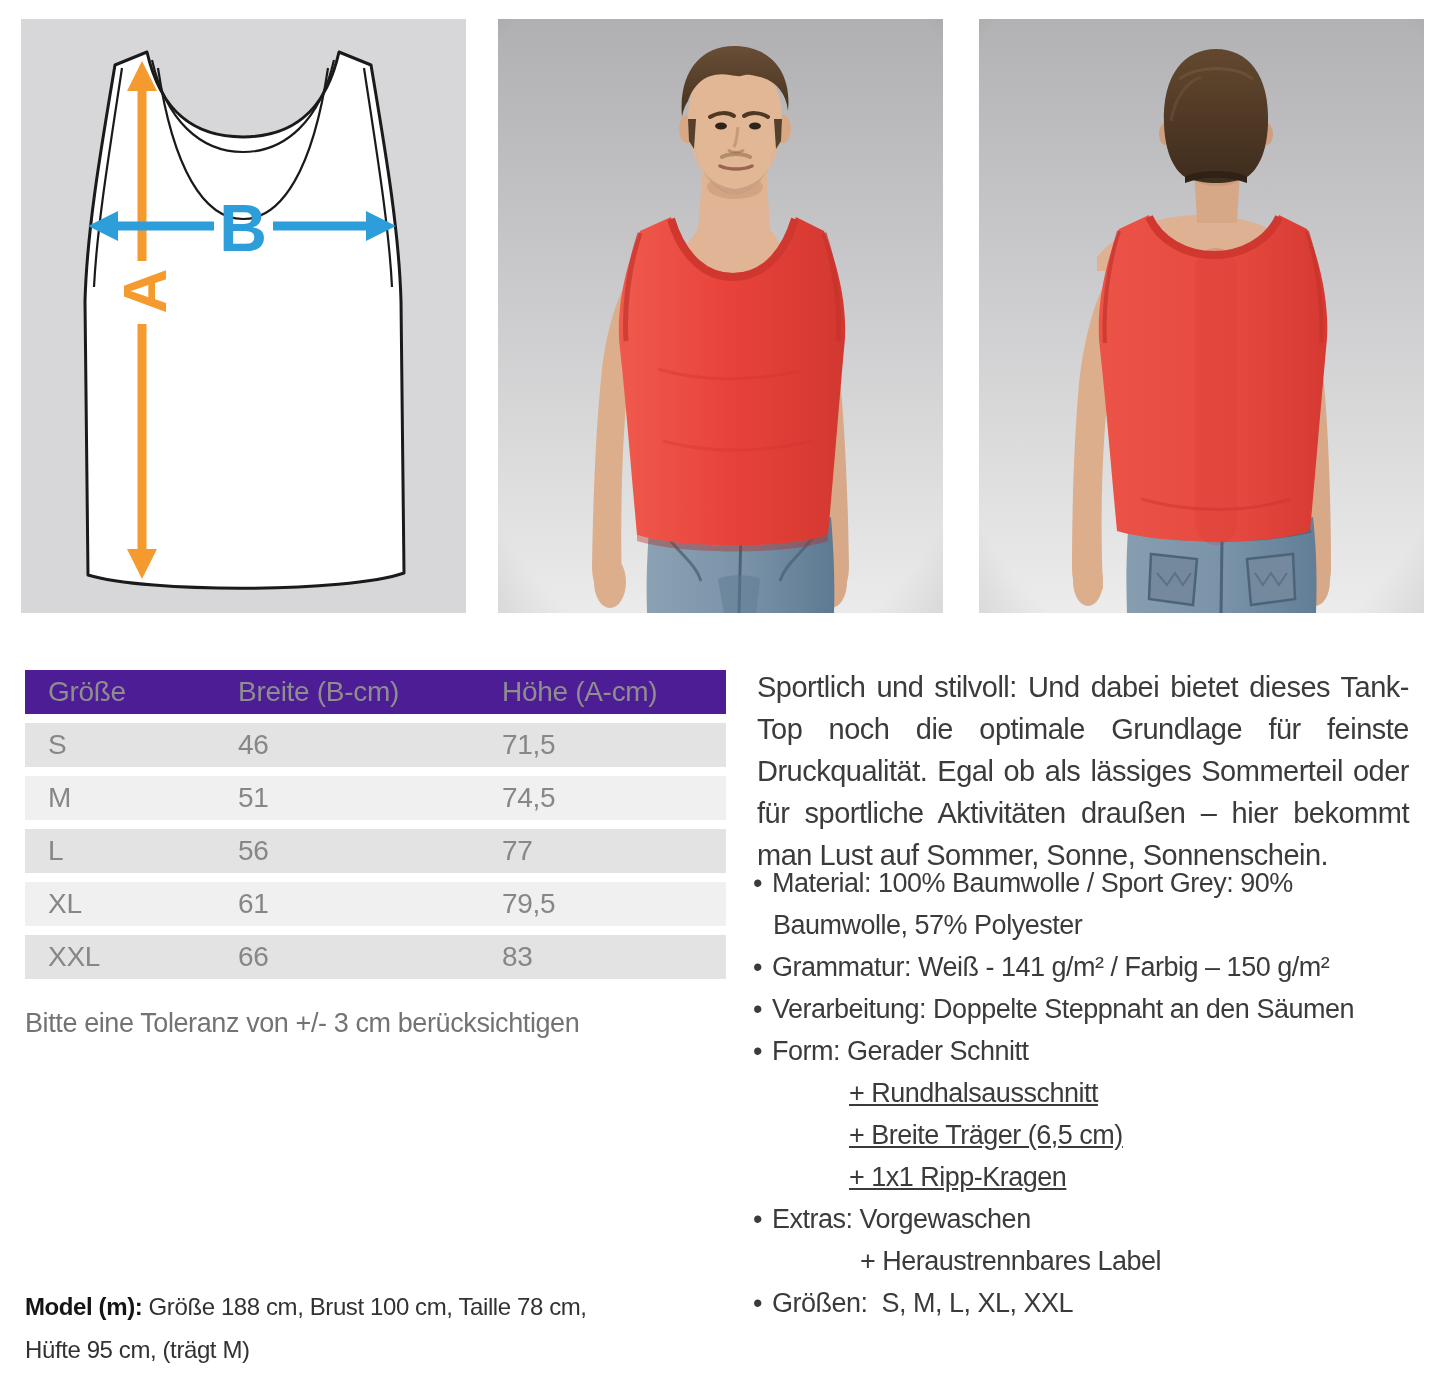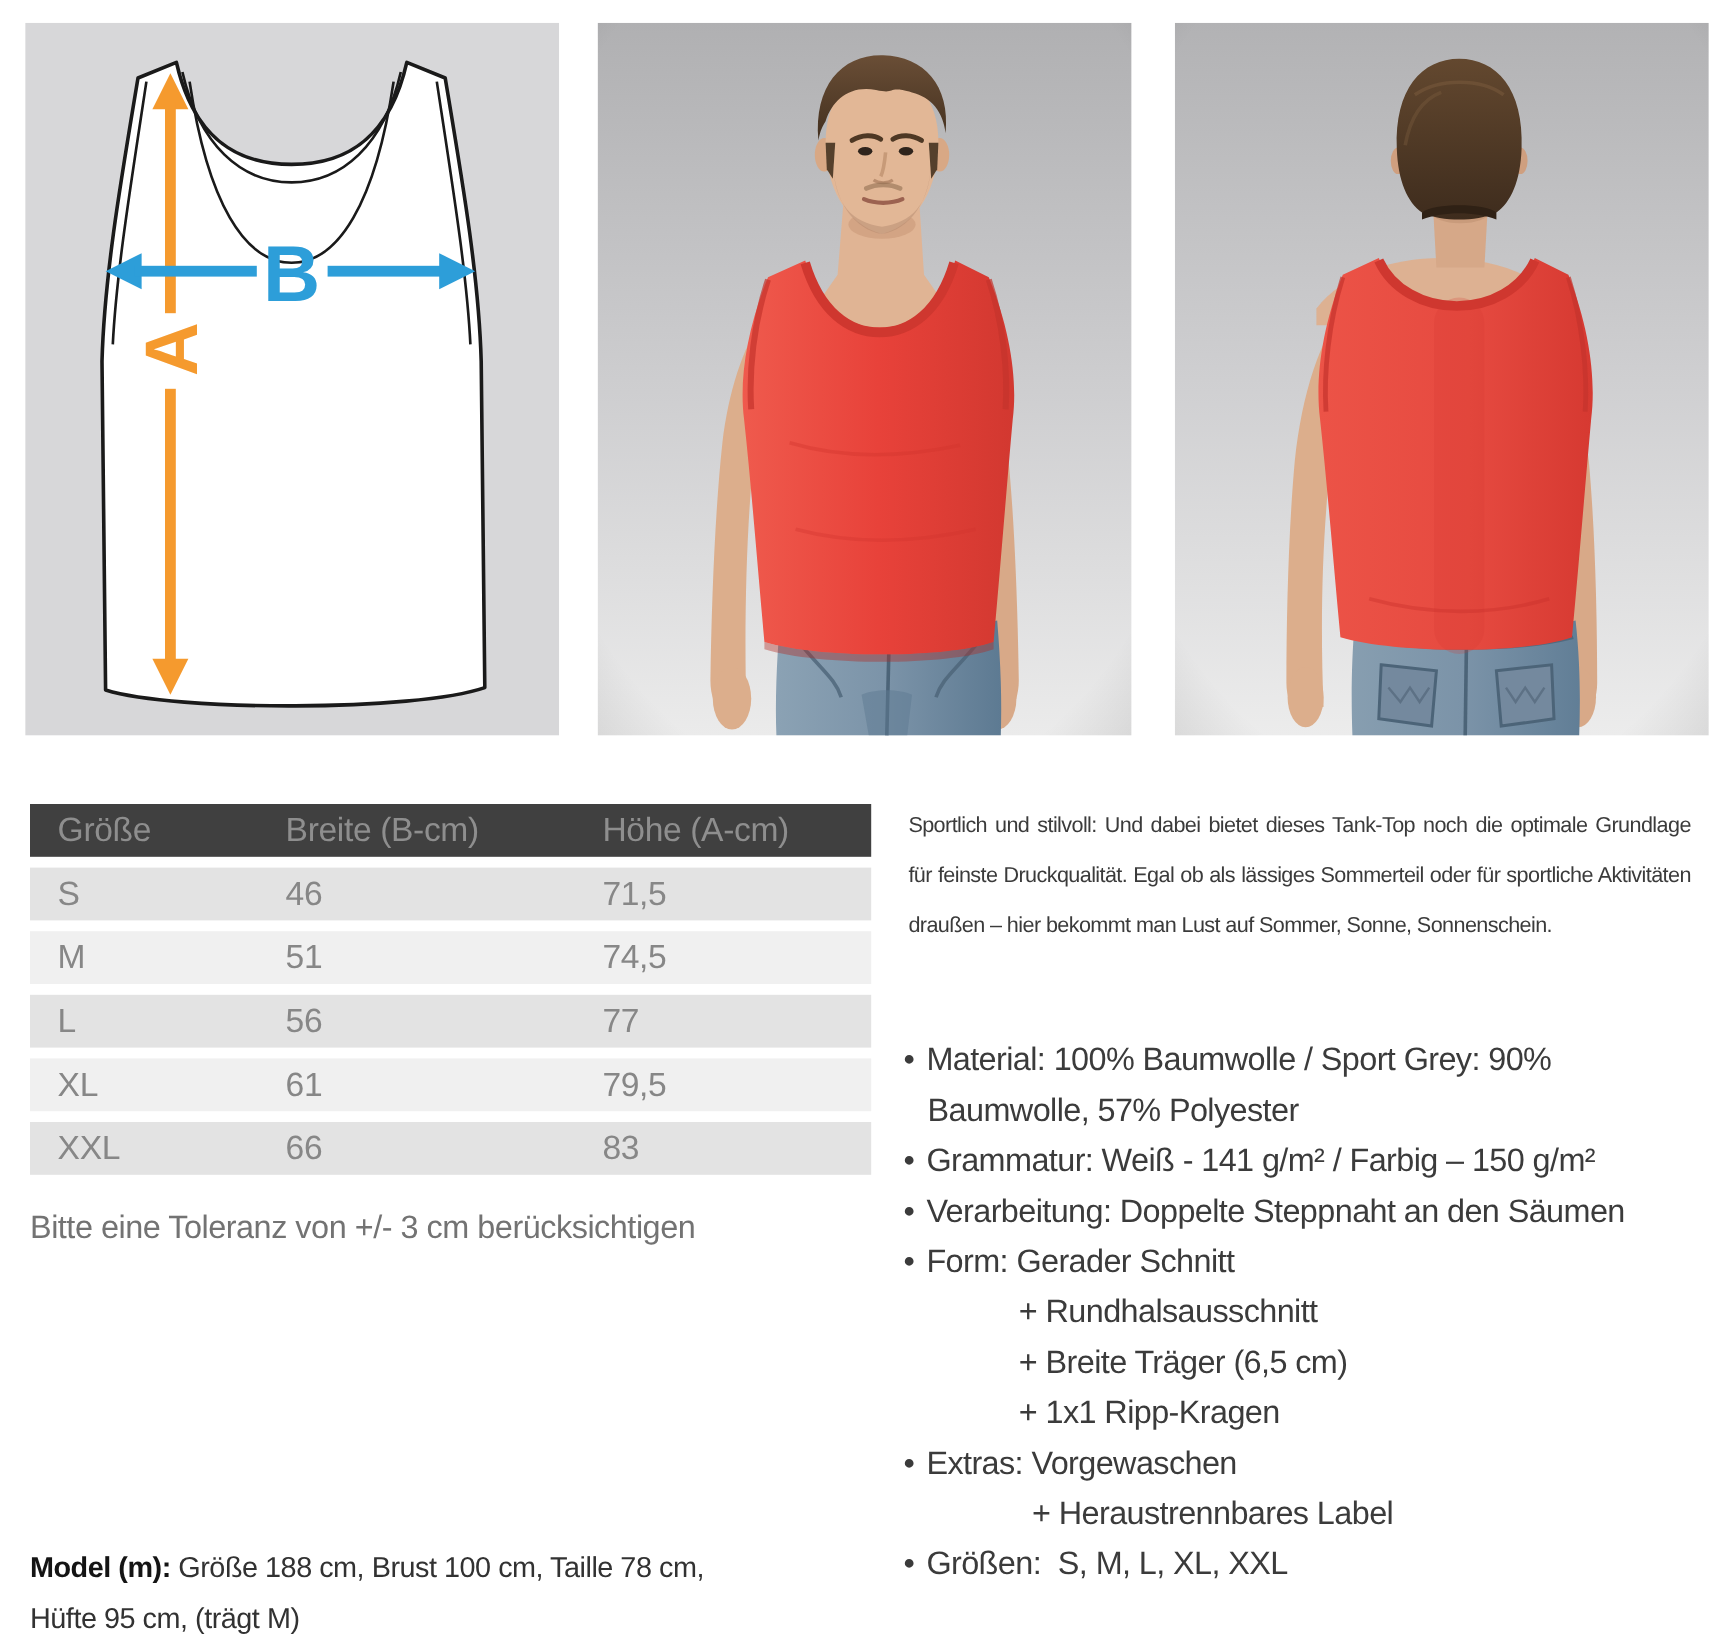--- a/index.html
+++ b/index.html
@@ -12,40 +12,40 @@
   #panel-front{left:498px;}
   #panel-back{left:979px;}
   .panel svg{display:block;width:445px;height:594px;}
 
   
   .size-table{position:absolute;left:25px;top:670px;width:701px;}
   .t-row{display:grid;grid-template-columns:213px 264px 224px;height:44px;
          line-height:44px;margin-bottom:9px;font-size:28px;color:#878787;
          letter-spacing:-0.3px;}
   .t-row > div:first-child{padding-left:23px;}
-  .t-head{background:#404040;color:#8e8e8e;}
+  .t-head{background:#4c1d95;color:#8e8e8e;}
   .r-odd{background:#e3e3e3;}
   .r-even{background:#f0f0f0;}
 
   
   .tolerance{position:absolute;left:25px;top:1008px;font-size:27px;
              color:#737373;letter-spacing:-0.4px;}
   .model{position:absolute;left:25px;top:1285px;width:720px;font-size:24px;
          line-height:43px;color:#323232;letter-spacing:-0.4px;}
   .model .m-label{font-weight:bold;color:#141414;}
 
   
-  .desc{position:absolute;left:757px;top:666px;width:652px;font-size:18px;
+  .desc{position:absolute;left:757px;top:666px;width:652px;font-size:29px;
         line-height:42px;color:#3b3b3b;text-align:justify;letter-spacing:-0.5px;}
   .features{position:absolute;left:753px;top:862px;width:668px;font-size:27px;
             color:#3b3b3b;letter-spacing:-0.5px;}
   .f-line{height:42px;line-height:42px;white-space:nowrap;}
   .f-line .dot{display:inline-block;width:19px;color:#3b3b3b;}
   .f-wrap{padding-left:20px;}
-  .f-plus{padding-left:96px;}
+  .f-plus{padding-left:96px;text-decoration:underline;}
   .f-plus2{padding-left:107px;}
 </style>
 </head>
 <body>
 
 <div class="panel" id="panel-diagram">
   <svg viewBox="0 0 445 594">
     <rect x="0" y="0" width="445" height="594" fill="#d7d7d9"></rect>
 
     <g>

